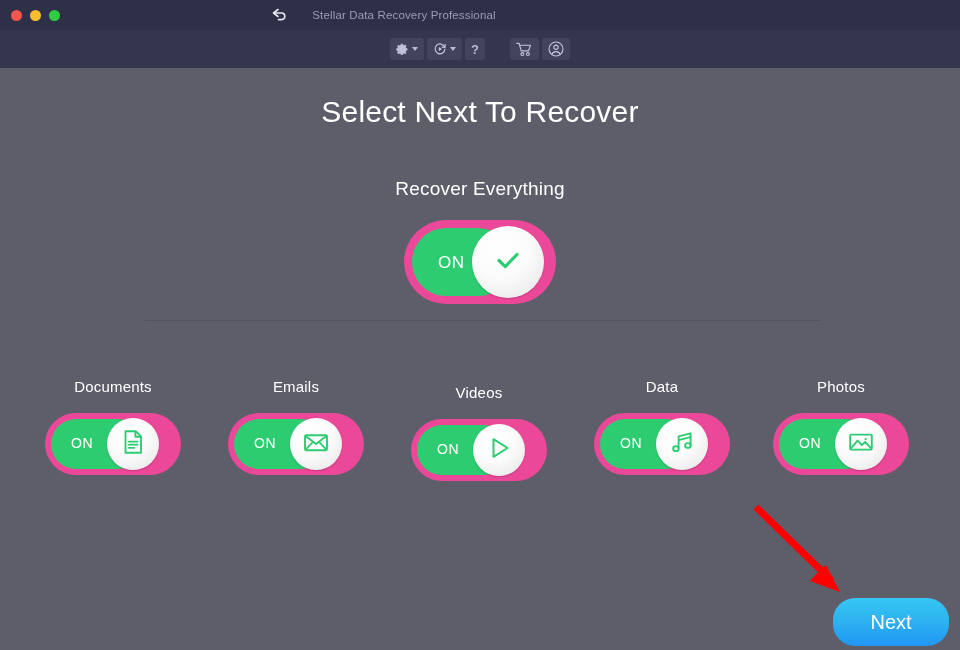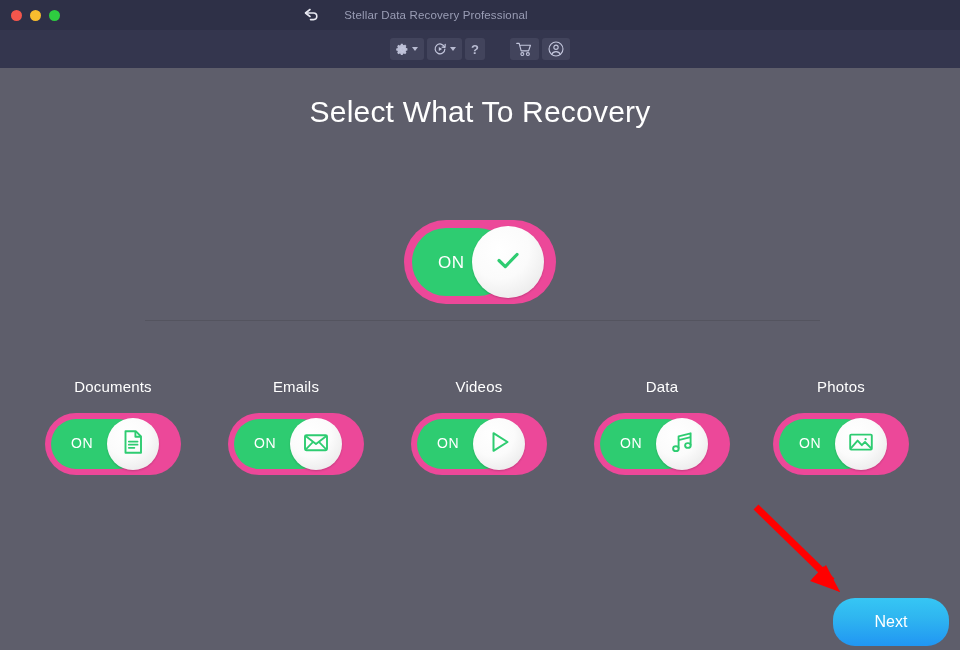--- a/index.html
+++ b/index.html
@@ -50,21 +50,20 @@
     position: absolute;
     top: 0;
     left: 0;
     width: 768px;
     height: 30px;
     display: flex;
     align-items: center;
     justify-content: center;
     gap: 24px;
     pointer-events: none;
-    margin-left: 32px;
   }
   .back-icon {
     width: 16px;
     height: 14px;
     display: block;
   }
   .app-title {
     font-size: 11.5px;
     color: #9a9db5;
     letter-spacing: 0.15px;
@@ -259,21 +258,21 @@
     left: 833px;
     top: 598px;
     width: 116px;
     height: 48px;
     border-radius: 22px;
     background: linear-gradient(to bottom, #36c6f4 0%, #2fb6f0 40%, #2196f3 100%);
     display: flex;
     align-items: center;
     justify-content: center;
     color: #ffffff;
-    font-size: 16px;
+    font-size: 20px;
     cursor: default;
     border: none;
     font-family: "Liberation Sans", sans-serif;
     z-index: 4;
   }
 
   
   .annot-arrow {
     position: absolute;
     left: 740px;
@@ -354,22 +353,23 @@
             <path d="M4.6 17a5.8 5.8 0 0 1 10.8 0" stroke="#c3c6dc" stroke-width="1.4" stroke-linecap="round"></path>
           </svg>
         </span>
       </div>
 
     </div>
   </div>
 
   <div class="content">
 
-    <div class="page-title">Select What To Recovery</div>
-
+    <div class="page-title">Select Next To Recover</div>
+
+    <div class="section-title st-everything">Recover Everything</div>
 
     <div class="toggle toggle-big">
       <div class="toggle-track"></div>
       <div class="toggle-on-label">ON</div>
       <div class="toggle-knob">
         <span>
           <svg width="34" height="34" viewBox="0 0 34 34" fill="none">
             <path d="M8 17.5 L14.3 23.6 L26 11.5" stroke="#2ecc71" stroke-width="3.2" stroke-linecap="round" stroke-linejoin="round"></path>
           </svg>
         </span>
@@ -408,21 +408,21 @@
               <svg width="30" height="30" viewBox="0 0 30 30" fill="none">
                 <rect x="4" y="8.2" width="22" height="15" rx="1.4" stroke="#2ecc71" stroke-width="1.9"></rect>
                 <path d="M4.6 9 L15 17 L25.4 9" stroke="#2ecc71" stroke-width="1.9" stroke-linecap="round" stroke-linejoin="round"></path>
                 <path d="M4.6 22.6 L11.6 15.4 M25.4 22.6 L18.4 15.4" stroke="#2ecc71" stroke-width="1.7" stroke-linecap="round"></path>
               </svg>
             </span>
           </div>
         </div>
       </div>
 
-      <div class="cat" style="left:384px;">
+      <div class="cat" style="left:384px;margin-top:6px;">
         <div class="cat-label">Videos</div>
         <div class="toggle toggle-small">
           <div class="toggle-track"></div>
           <div class="toggle-on-label">ON</div>
           <div class="toggle-knob">
             <span>
               <svg width="30" height="30" viewBox="0 0 30 30" fill="none">
                 <path d="M9.5 6.2 L23.5 15 L9.5 23.8 Z" stroke="#2ecc71" stroke-width="2" stroke-linejoin="round"></path>
               </svg>
             </span>

